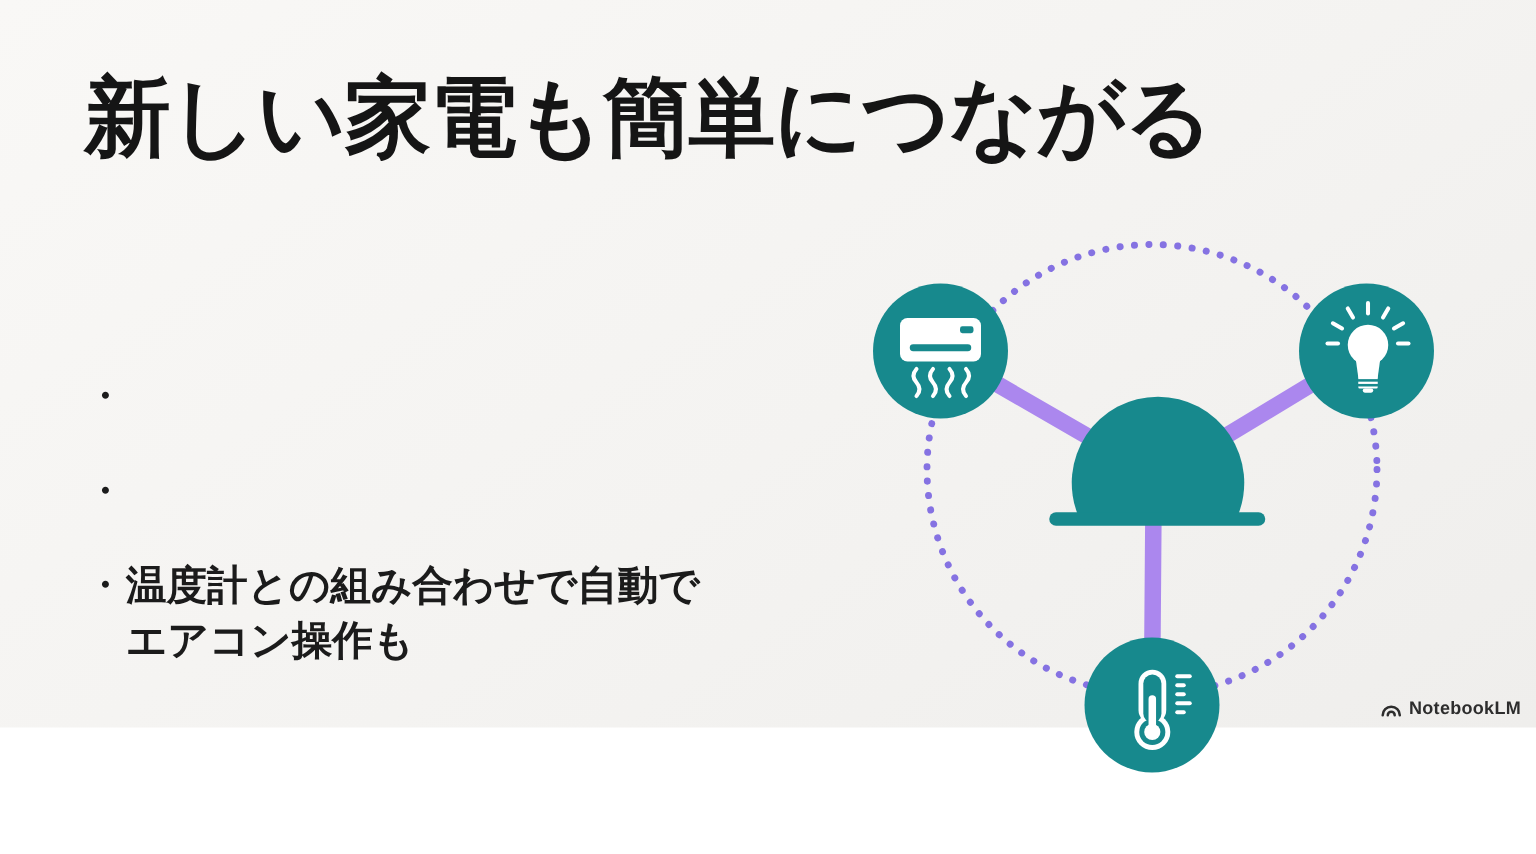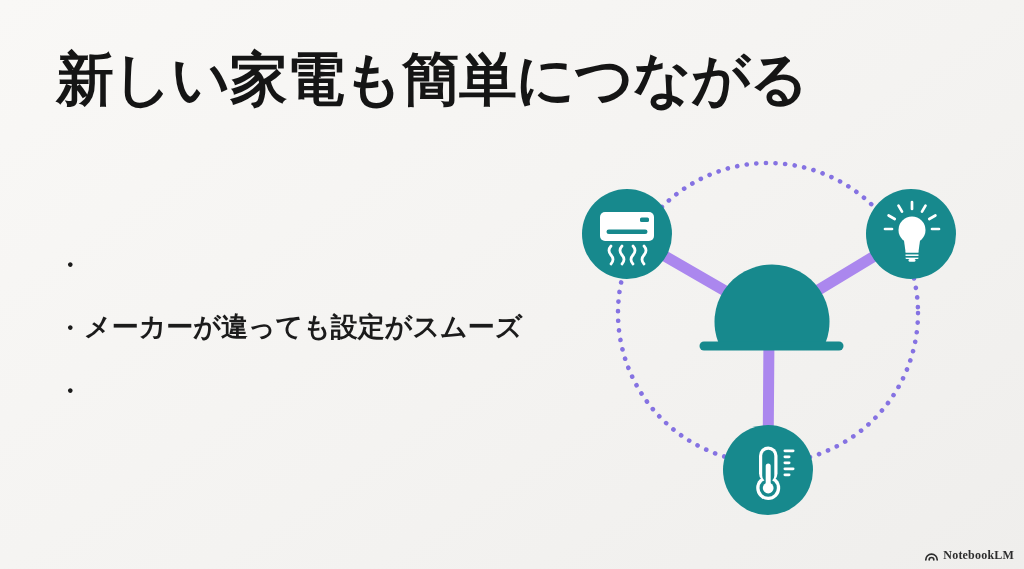--- a/index.html
+++ b/index.html
@@ -6,21 +6,21 @@
     margin: 0;
     padding: 0;
     width: 1024px;
     height: 569px;
     overflow: hidden;
     font-family: "Liberation Sans", "DejaVu Sans", sans-serif;
   }
   .slide {
     position: relative;
     width: 1024px;
-    height: 569px;
+    height: 485px;
     background: linear-gradient(145deg, #f9f8f6 0%, #f4f3f1 55%, #efeeec 100%);
   }
   .slide-title {
     position: absolute;
     left: 56px;
     top: 44px;
     margin: 0;
     font-size: 58px;
     line-height: 70px;
     font-weight: 900;
@@ -66,45 +66,45 @@
     bottom: 6px;
     display: flex;
     align-items: center;
     gap: 4px;
     color: #2d2d2d;
   }
   .watermark-text {
     font-size: 12px;
     font-weight: 700;
     letter-spacing: 0.2px;
-    font-family: Liberation Serif, serif;
   }
   .watermark-logo {
     display: inline-block;
     width: 15px;
     height: 13px;
   }
 </style>
 </head>
 <body>
 
 <div class="slide">
 
   <h1 class="slide-title">新しい家電も簡単につながる</h1>
 
   <ul class="bullet-list">
     <li class="bullet-item">
       <span class="bullet-marker">・</span>
     </li>
     <li class="bullet-item">
       <span class="bullet-marker">・</span>
-      <span class="bullet-text">メーカーが違っても設定がスムーズ</span>
     </li>
     <li class="bullet-item">
       <span class="bullet-marker">・</span>
+      <span class="bullet-text">温度計との組み合わせで自動で
+エアコン操作も</span>
     </li>
   </ul>
 
   <svg class="diagram" viewBox="570 140 420 400" width="420" height="400" xmlns="http://www.w3.org/2000/svg">
 
     <circle cx="768" cy="313" r="150" fill="none" stroke="#8572e2" stroke-width="4.6" stroke-dasharray="0.1 9.55" stroke-linecap="round"></circle>
 
     <g stroke="#ab87ee" stroke-width="11" stroke-linecap="round">
       <line x1="772" y1="318" x2="637" y2="240"></line>
       <line x1="772" y1="318" x2="901" y2="240"></line>

